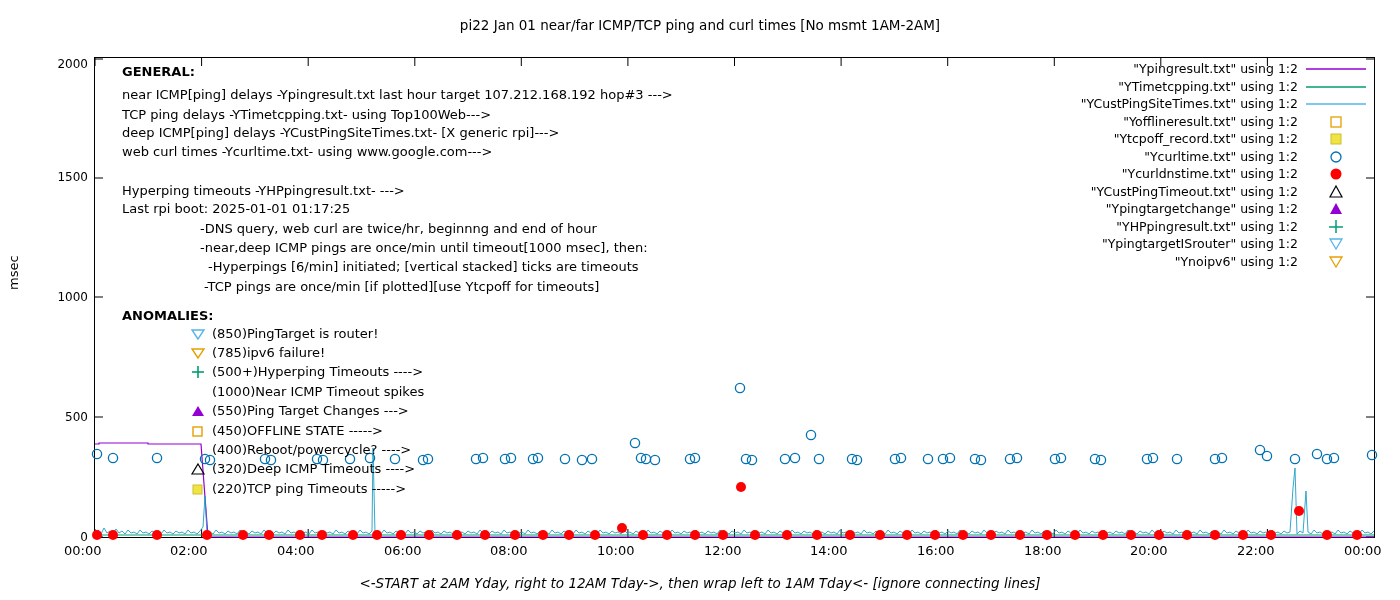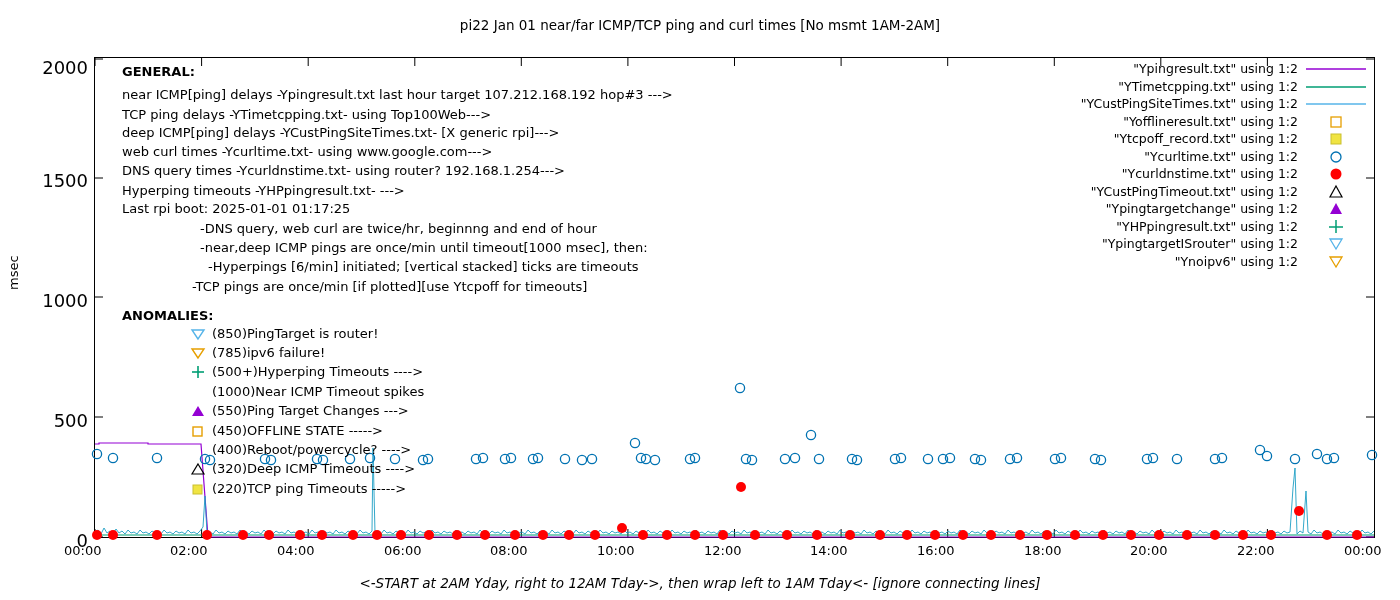--- a/index.html
+++ b/index.html
@@ -26,21 +26,21 @@
     font-size:13.5px;
     font-style:italic;
   }
   
   #plot{
     position:absolute;left:94px;top:57px;width:1281px;height:481px;
     border:1px solid #000;box-sizing:border-box;
     background:#fff;
   }
   .ytick-label{
-    position:absolute;font-size:18px;text-align:right;width:60px;
+    position:absolute;font-size:12px;text-align:right;width:60px;
   }
   .xtick-label{
     position:absolute;font-size:13px;width:60px;top:543px;
   }
   
   #legend{
     position:absolute;left:920px;top:60px;width:450px;
     font-size:12.5px;
   }
   .legend-row{
@@ -250,28 +250,27 @@
         <circle cx="1262" cy="477" r="5"></circle>
       </g>
     </svg>
   </div>
 
   <div class="ann" style="left:122px;top:64px;font-weight:bold;">GENERAL:</div>
   <div class="ann" style="left:122px;top:87px;">near ICMP[ping] delays -Ypingresult.txt last hour target 107.212.168.192 hop#3 ---&gt;</div>
   <div class="ann" style="left:122px;top:107px;">TCP ping delays -YTimetcpping.txt- using Top100Web---&gt;</div>
   <div class="ann" style="left:122px;top:125px;">deep ICMP[ping] delays -YCustPingSiteTimes.txt- [X generic rpi]---&gt;</div>
   <div class="ann" style="left:122px;top:144px;">web curl times -Ycurltime.txt- using www.google.com---&gt;</div>
-  <div class="ann" style="left:122px;top:163px;">DNS query times -Ycurldnstime.txt- using router? 192.168.1.254---&gt;</div>
   <div class="ann" style="left:122px;top:183px;">Hyperping timeouts -YHPpingresult.txt- ---&gt;</div>
   <div class="ann" style="left:122px;top:201px;">Last rpi boot: 2025-01-01 01:17:25</div>
 
   <div class="ann" style="left:200px;top:221px;">-DNS query, web curl are twice/hr, beginnng and end of hour</div>
   <div class="ann" style="left:200px;top:240px;">-near,deep ICMP pings are once/min until timeout[1000 msec], then:</div>
   <div class="ann" style="left:208px;top:259px;">-Hyperpings [6/min] initiated; [vertical stacked] ticks are timeouts</div>
-  <div class="ann" style="left:192px;top:279px;">-TCP pings are once/min [if plotted][use Ytcpoff for timeouts]</div>
+  <div class="ann" style="left:204px;top:279px;">-TCP pings are once/min [if plotted][use Ytcpoff for timeouts]</div>
 
   <div class="ann" style="left:122px;top:308px;font-weight:bold;">ANOMALIES:</div>
 
   <div class="ann" style="left:190px;top:326px;">
     <span class="anom-sym">
       <svg width="16" height="16">
           <polygon points="8,13 2,4 14,4" fill="none" stroke="#56b4e9" stroke-width="1.4"></polygon>
         </svg>
     </span><span class="anom-txt">(850)PingTarget is router!</span>
   </div>

